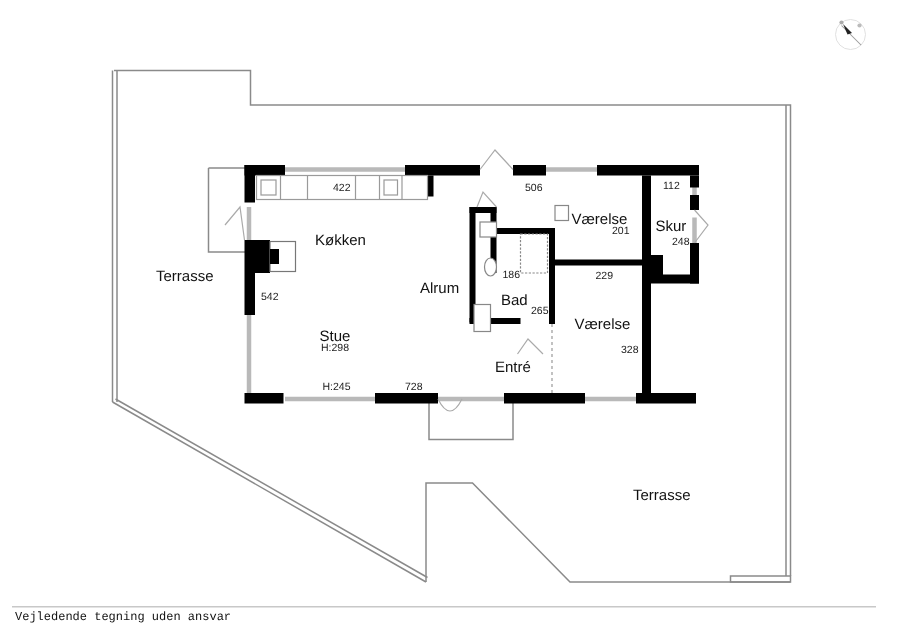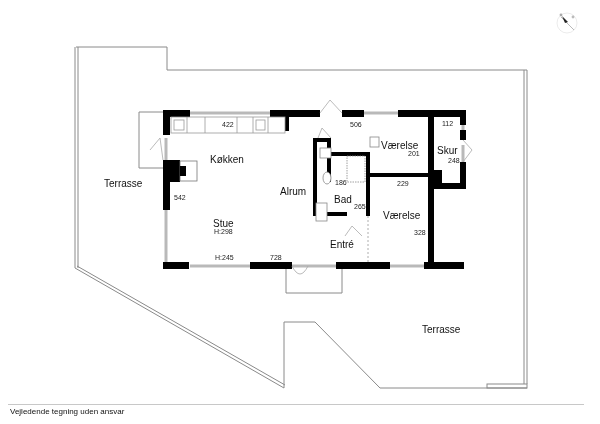--- a/index.html
+++ b/index.html
@@ -1,21 +1,21 @@
 <!DOCTYPE html>
 <html><head>
 <meta charset="utf-8">
 <style>
   html, body { margin: 0; padding: 0; background: #ffffff; }
   body { width: 600px; height: 424px; position: relative; overflow: hidden; font-family: "Liberation Sans", sans-serif; }
   #plan { position: absolute; left: 0; top: 0; width: 600px; height: 424px; }
   .room-label { font-family: "Liberation Sans", sans-serif; font-size: 10px; fill: #111; }
   .dim-label { font-family: "Liberation Sans", sans-serif; font-size: 7px; fill: #222; }
   .footer-rule { position: absolute; left: 8px; right: 16px; top: 404px; height: 1px; background: #c8c8c8; }
-  .footer-text { position: absolute; left: 10px; top: 407px; font-size: 8px; color: #111; font-family: Liberation Sans, sans-serif; }
+  .footer-text { position: absolute; left: 10px; top: 407px; font-size: 8px; color: #111; font-family: Liberation Mono, monospace; }
   .compass { position: absolute; left: 553px; top: 9px; width: 28px; height: 28px; }
 </style>
 </head>
 <body>
 
 <svg id="plan" viewBox="0 0 600 424" xmlns="http://www.w3.org/2000/svg">
 
   <g fill="none" stroke="#8a8a8a" stroke-width="1">
 
     <polyline points="76,47 167,47 167,70 527,70 527,384"></polyline>

